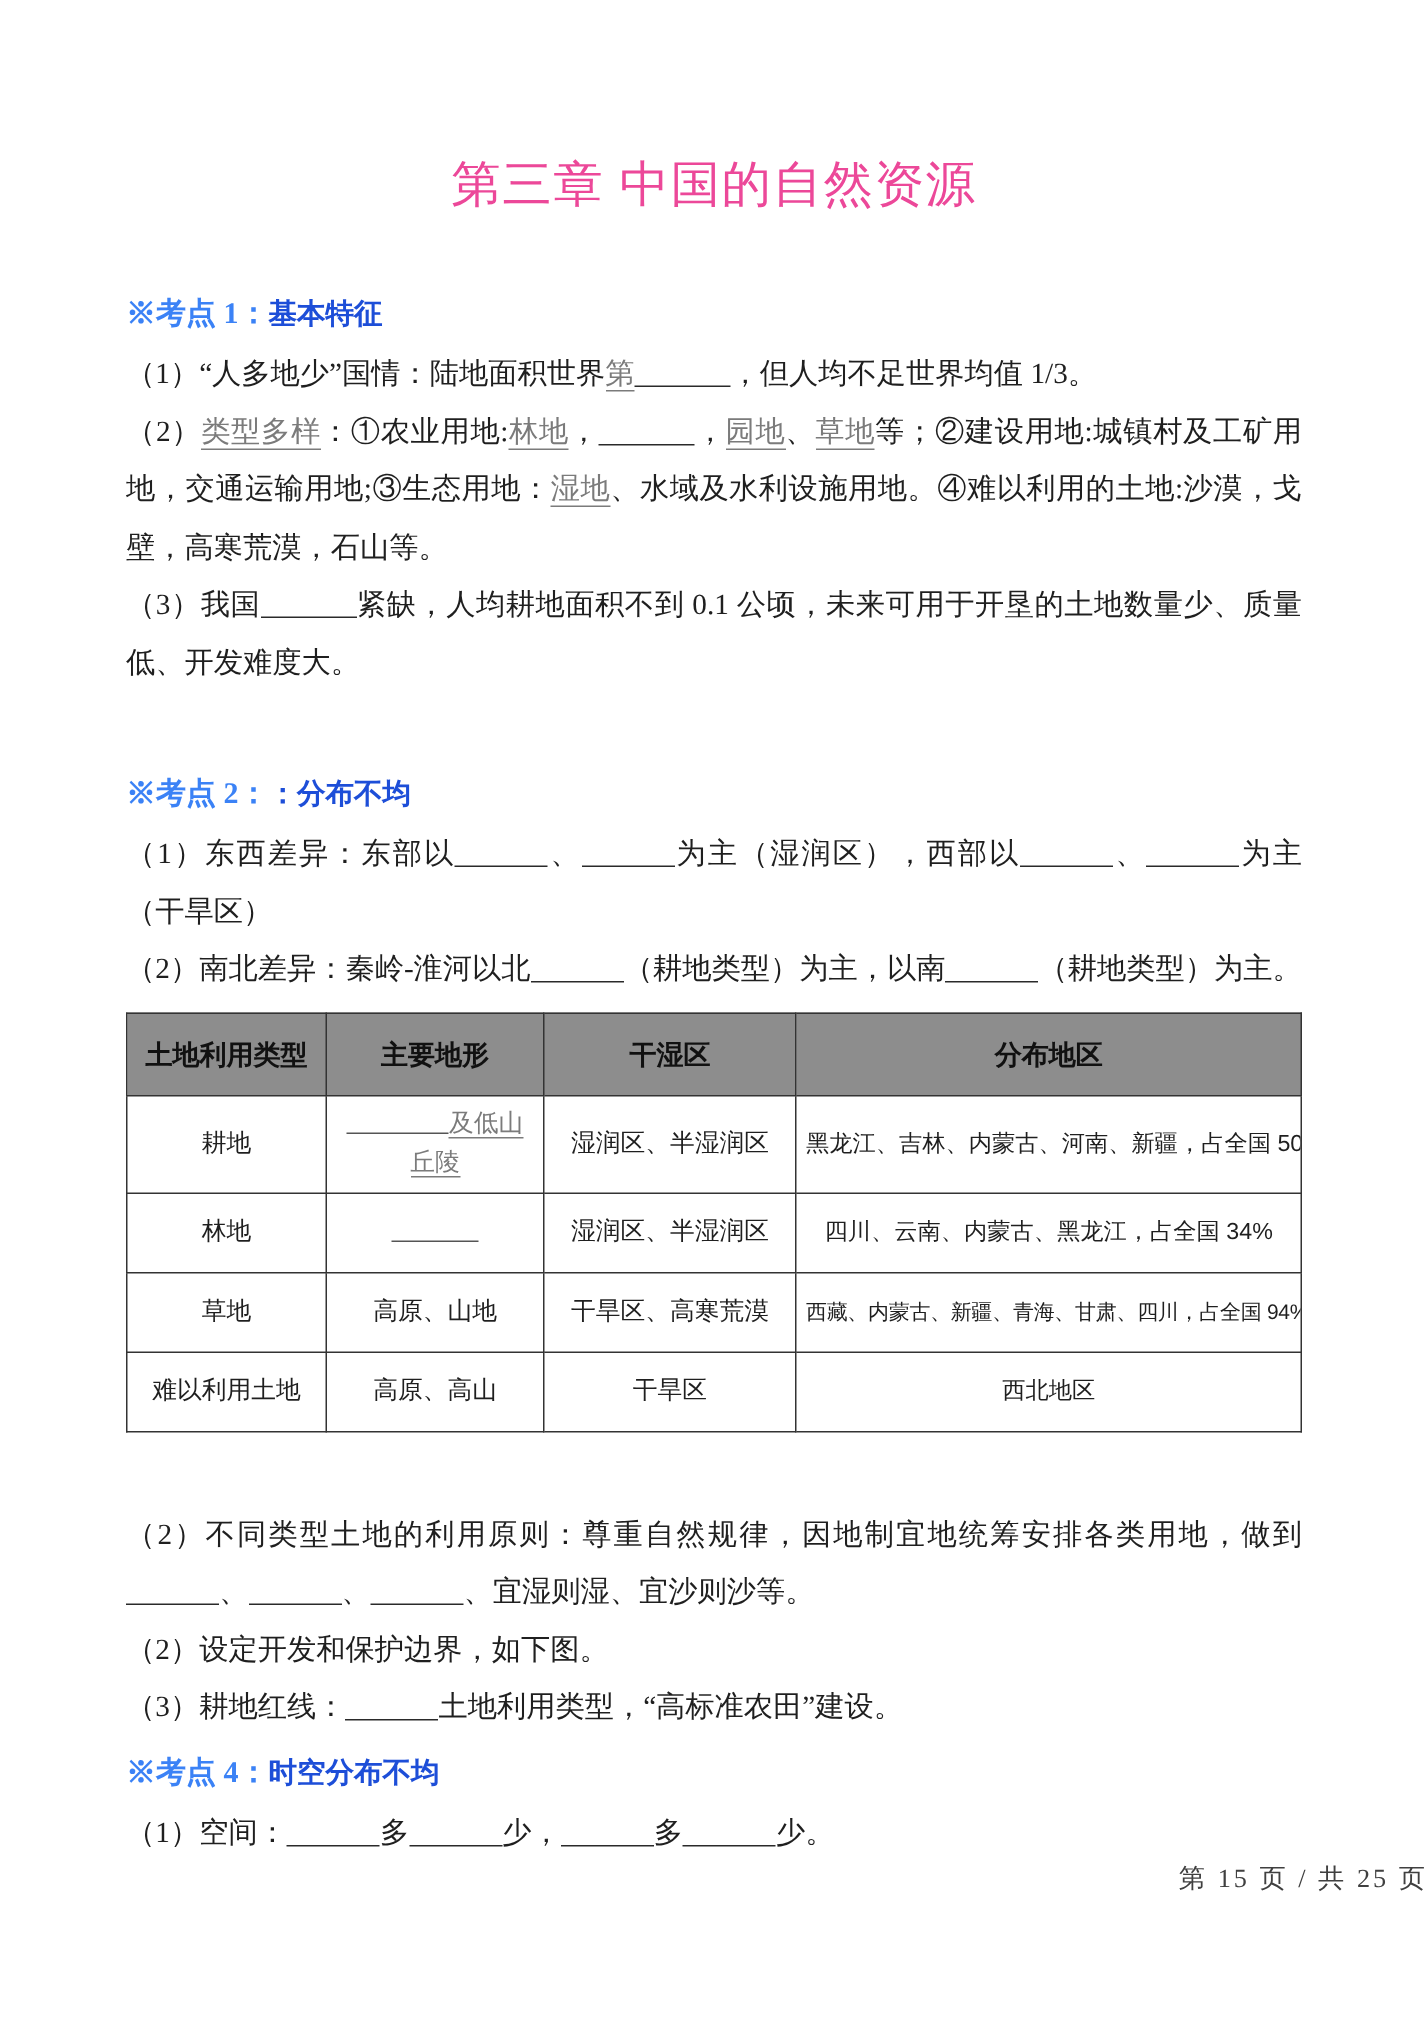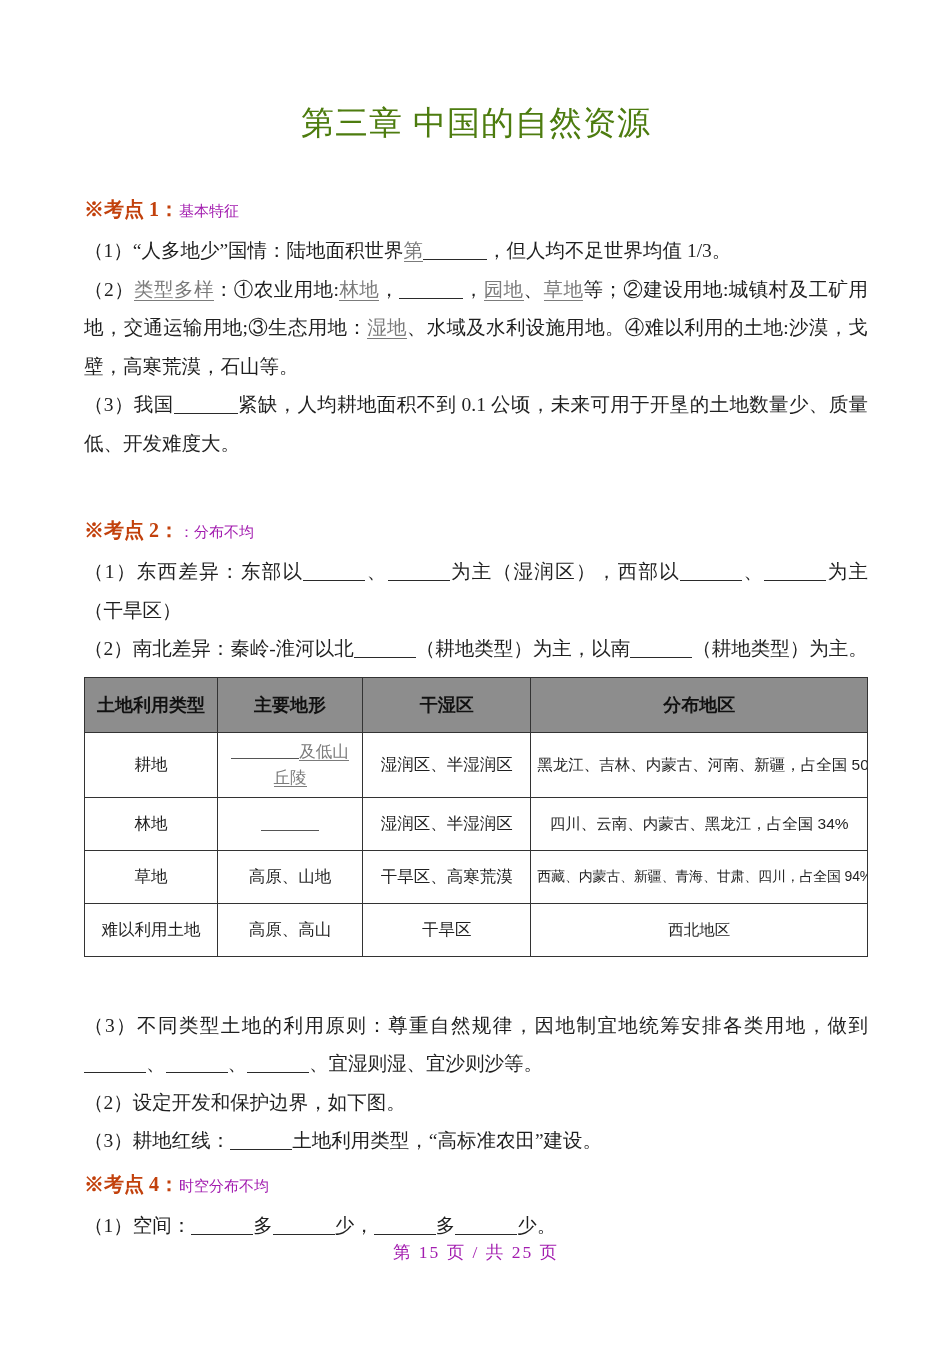--- a/index.html
+++ b/index.html
@@ -15,39 +15,39 @@
     font-family: "Liberation Serif", "DejaVu Serif", serif;
     color: #1f1f1f;
   }
   .doc-title {
     margin: 100px 0 0 0;
     text-align: center;
     font-family: "Liberation Sans", "DejaVu Sans", sans-serif;
     font-weight: normal;
     font-size: 33px;
     line-height: 1.4;
-    color: #4d7c0f;
+    color: #ec4899;
     letter-spacing: 1px;
   }
   #content { margin-top: 48px; }
   .section { margin: 0; }
   .section:nth-of-type(2) { margin-top: 52px; }
   .section:nth-of-type(3) { margin-top: 50px; }
   .section:nth-of-type(4) { margin-top: 8px; }
   .heading { font-size: 20px; line-height: 30px; margin: 0 0 6px 0; }
   .heading .hp {
     font-weight: bold;
     font-family: "Liberation Serif", "DejaVu Serif", serif;
-    color: #c2410c;
+    color: #3b82f6;
   }
   .heading .hl {
-    font-weight: normal;
+    font-weight: bold;
     font-family: "Liberation Sans", "DejaVu Sans", sans-serif;
-    font-size: 15px;
-    color: #a21caf;
+    font-size: 19px;
+    color: #1d4ed8;
   }
   .para {
     margin: 0;
     font-size: 19.5px;
     line-height: 38.5px;
     text-align: justify;
   }
   .seg-text { color: #1f1f1f; }
   .seg-term {
     color: #7b7b7b;
@@ -94,23 +94,23 @@
   .land-table tbody tr:first-child td { height: 60px; }
   .land-table td:nth-child(4) { font-size: 15.5px; white-space: nowrap; overflow: hidden; }
   .land-table tbody tr:nth-child(3) td:nth-child(4) { font-size: 14px; letter-spacing: -0.2px; margin-top: 47px; }
   .land-table td .seg-blank { height: 18px; vertical-align: -2px; border-bottom-color: #555555; }
   .land-table td .seg-term { line-height: 1.5; }
   .footer {
     position: absolute;
     left: 0;
     right: 0;
     top: 1240px;
-    text-align: center;
+    text-align: right;
     font-size: 17.5px;
-    color: #a21caf;
+    color: #404040;
     letter-spacing: 2px;
     font-family: "Liberation Serif", "DejaVu Serif", serif;
   }
 </style>
 </head>
 <body>
 
 <div class="page">
   <h1 class="doc-title">第三章 中国的自然资源</h1>
   <div id="content">
@@ -161,21 +161,21 @@
             <tr>
               <td><span class="seg-text">难以利用土地</span></td>
               <td><span class="seg-text">高原、高山</span></td>
               <td><span class="seg-text">干旱区</span></td>
               <td><span class="seg-text">西北地区</span></td>
             </tr>
           </tbody>
         </table>
       </section>
       <section class="section">
-        <p class="para"><span class="seg-text">（3）不同类型土地的利用原则：尊重自然规律，因地制宜地统筹安排各类用地，做到</span><span class="seg-blank" style="width: 62px;"></span><span class="seg-text">、</span><span class="seg-blank" style="width: 62px;"></span><span class="seg-text">、</span><span class="seg-blank" style="width: 62px;"></span><span class="seg-text">、宜湿则湿、宜沙则沙等。</span></p>
+        <p class="para"><span class="seg-text">（2）不同类型土地的利用原则：尊重自然规律，因地制宜地统筹安排各类用地，做到</span><span class="seg-blank" style="width: 62px;"></span><span class="seg-text">、</span><span class="seg-blank" style="width: 62px;"></span><span class="seg-text">、</span><span class="seg-blank" style="width: 62px;"></span><span class="seg-text">、宜湿则湿、宜沙则沙等。</span></p>
         <p class="para"><span class="seg-text">（2）设定开发和保护边界，如下图。</span></p>
         <p class="para"><span class="seg-text">（3）耕地红线：</span><span class="seg-blank" style="width: 62px;"></span><span class="seg-text">土地利用类型，“高标准农田”建设。</span></p>
       </section>
       <section class="section">
         <div class="heading"><span class="hp">※考点 4：</span><span class="hl">时空分布不均</span></div>
         <p class="para"><span class="seg-text">（1）空间：</span><span class="seg-blank" style="width: 62px;"></span><span class="seg-text">多</span><span class="seg-blank" style="width: 62px;"></span><span class="seg-text">少，</span><span class="seg-blank" style="width: 62px;"></span><span class="seg-text">多</span><span class="seg-blank" style="width: 62px;"></span><span class="seg-text">少。</span></p>
       </section>
     </div>
   <div class="footer">第 15 页 / 共 25 页</div>
 </div>

